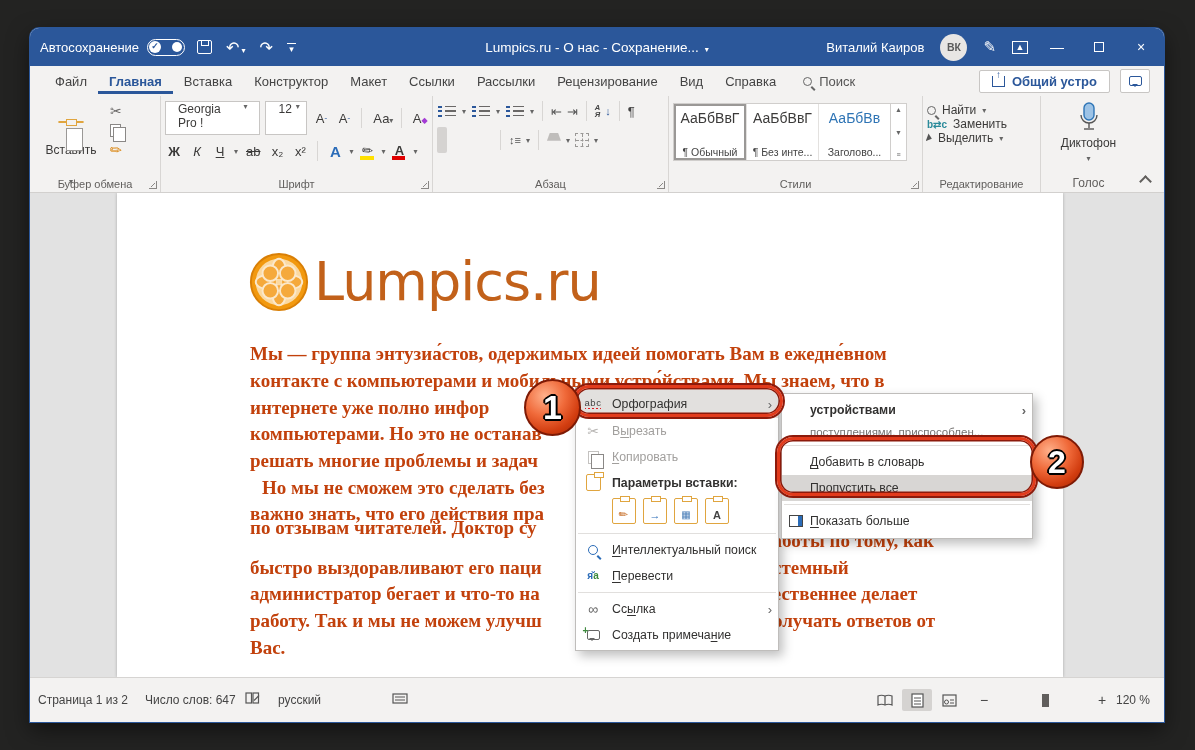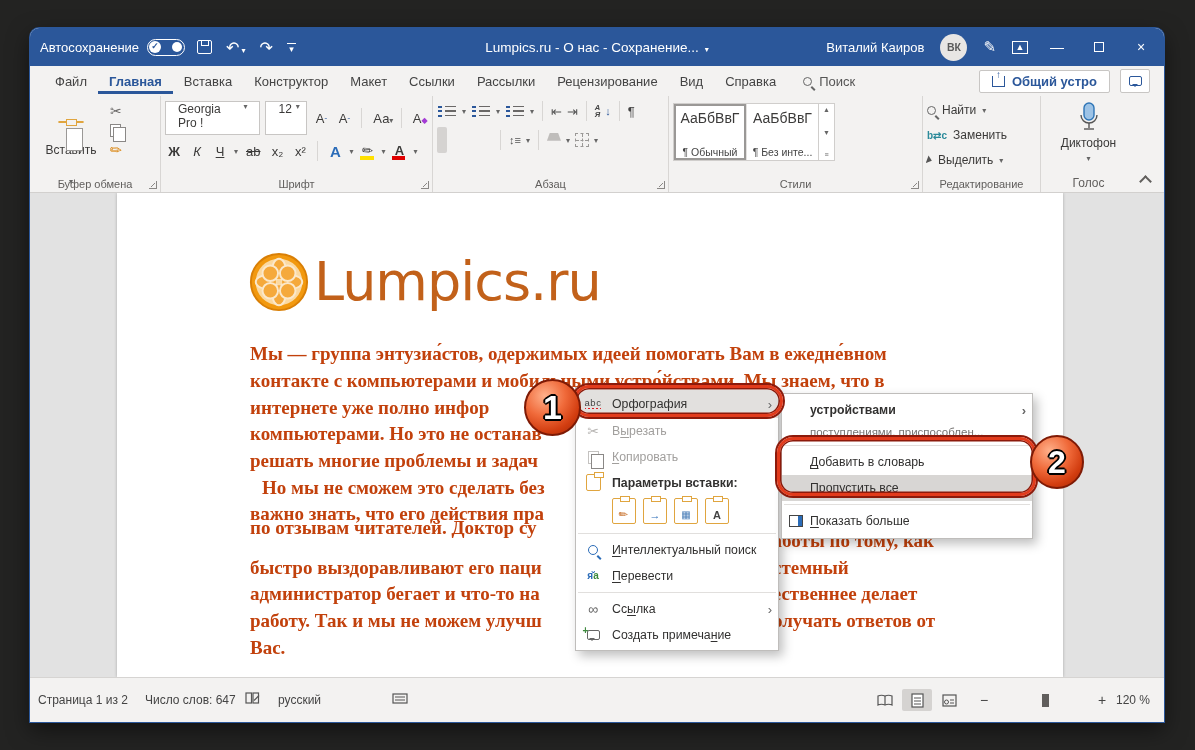--- a/index.html
+++ b/index.html
@@ -113,21 +113,21 @@
   .gi-borders::before{content:"";position:absolute;left:50%;top:0;bottom:0;border-left:1px dashed #9a9896}
   .gi-borders::after{content:"";position:absolute;top:50%;left:0;right:0;border-top:1px dashed #9a9896}
   .g-styles{width:254px}
   .stylecards{display:flex;border:1px solid #d0cecc;background:#fff;height:58px;margin-top:2px}
   .scard{width:72px;padding:6px 4px 2px;display:flex;flex-direction:column;align-items:center;justify-content:space-between;overflow:hidden}
   .scard.sel{outline:2px solid #9a9896;outline-offset:-2px;background:#fff}
   .scard .samp{font-size:14px;white-space:nowrap}
   .scard .sname{font-size:10.5px;color:#444;white-space:nowrap}
   .scard.head .samp{color:#2e74b5}
   .sscroll{width:16px;border-left:1px solid #d0cecc;display:flex;flex-direction:column;align-items:center;justify-content:space-between;padding:2px 0;font-size:7px;color:#666}
-  .g-edit{width:118px;flex-direction:column;gap:11px;font-size:12px;padding-top:7px}
+  .g-edit{width:118px;flex-direction:column;gap:0;font-size:12px;padding-top:7px}
   .erow{display:flex;align-items:center;gap:6px}
   .gi-replace{color:#2b8a9a;font-size:10px;font-weight:bold}
   .gi-cursor{width:0;height:0;border-left:5px solid #555;border-top:4px solid transparent;border-bottom:4px solid transparent;transform:rotate(20deg)}
   .g-voice{width:96px;flex-direction:column;align-items:center;padding-top:6px}
   .micsvg{display:block}
   .g-voice span{font-size:12px;margin-top:4px}
   .rib-collapse{position:absolute;right:14px;bottom:6px;width:9px;height:9px;border-left:2px solid #605e5c;border-top:2px solid #605e5c;transform:rotate(45deg)}
 
   
   .docarea{flex:1;position:relative;background:#e2e2e2;overflow:hidden}
@@ -358,20 +358,24 @@
     <div class="grp g-styles">
       <div class="stylecards">
         <div class="scard sel">
           <span class="samp">АаБбВвГ</span>
           <span class="sname">¶ Обычный</span>
         </div>
         <div class="scard" style="border-left:1px solid #e3e1df">
           <span class="samp">АаБбВвГ</span>
           <span class="sname">¶ Без инте...</span>
         </div>
+        <div class="scard head" style="border-left:1px solid #e3e1df">
+          <span class="samp">АаБбВв</span>
+          <span class="sname">Заголово...</span>
+        </div>
         <div class="sscroll">
             <span>▲</span>
             <span>▼</span>
             <span>≡</span>
           </div>
       </div>
       <span class="grp-label">Стили</span>
       <span class="launcher"></span>
     </div>
 

